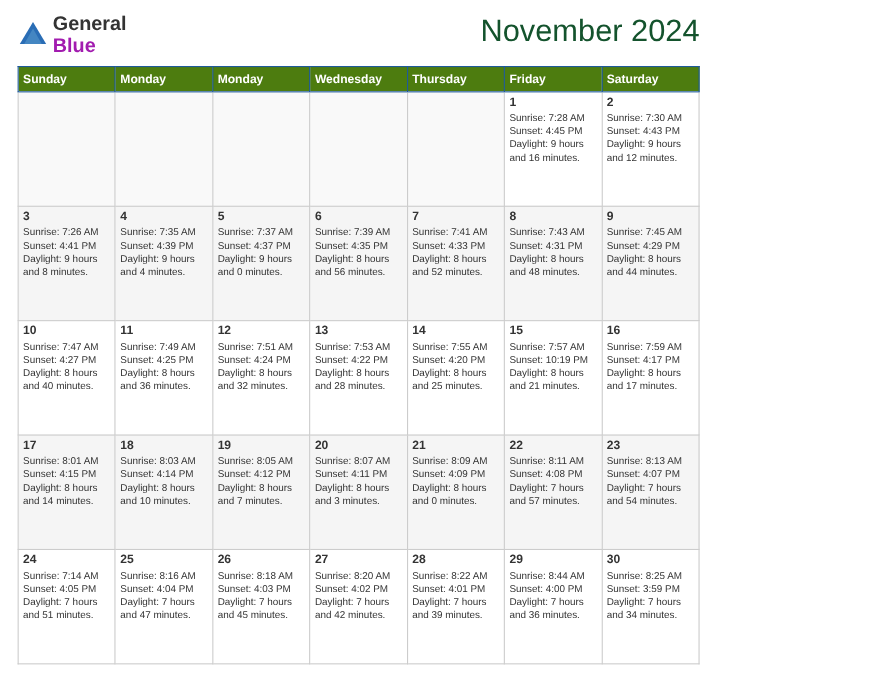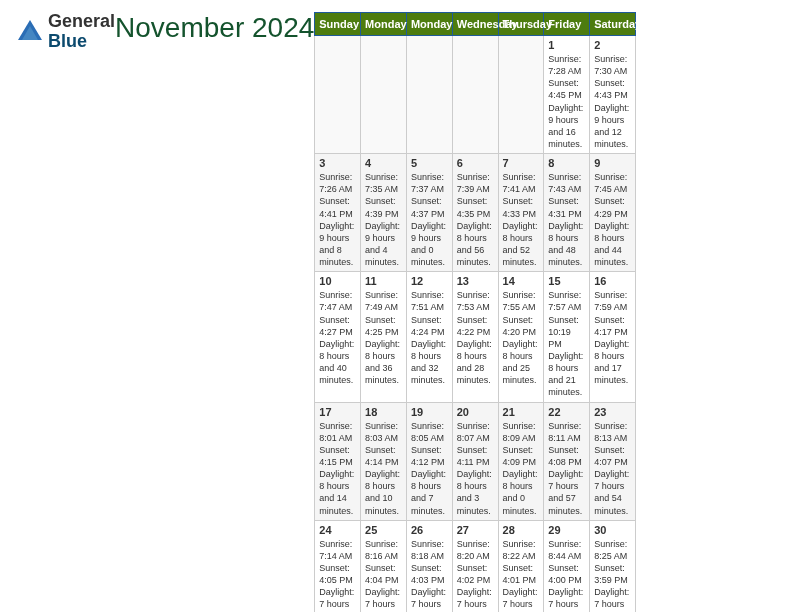--- a/index.html
+++ b/index.html
@@ -8,40 +8,40 @@
       background: #fff;
       width: 792px;
       height: 612px;
       overflow: hidden;
     }
     .page {
       width: 652px;
       height: 612px;
       padding: 12px 16px 8px 16px;
       display: flex;
-      flex-direction: row;
+      flex-direction: column;
     }
     .header {
       display: flex;
       justify-content: space-between;
       align-items: flex-start;
       margin-bottom: 8px;
     }
     .logo {
       display: flex;
       align-items: center;
       gap: 4px;
     }
     .logo-text {
       font-size: 18px;
       font-weight: bold;
       line-height: 1.1;
     }
     .logo-text .general { color: #333; }
-    .logo-text .blue { color: #0c4a6e; }
+    .logo-text .blue { color: #a21caf; }
     .logo-icon {
       width: 28px;
       height: 28px;
     }
     .title-block {
       text-align: right;
     }
     .month-title {
       font-size: 28px;
       font-weight: normal;

